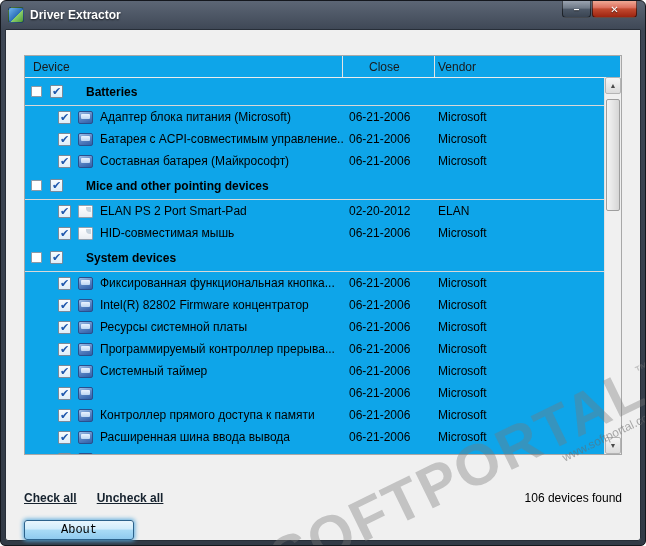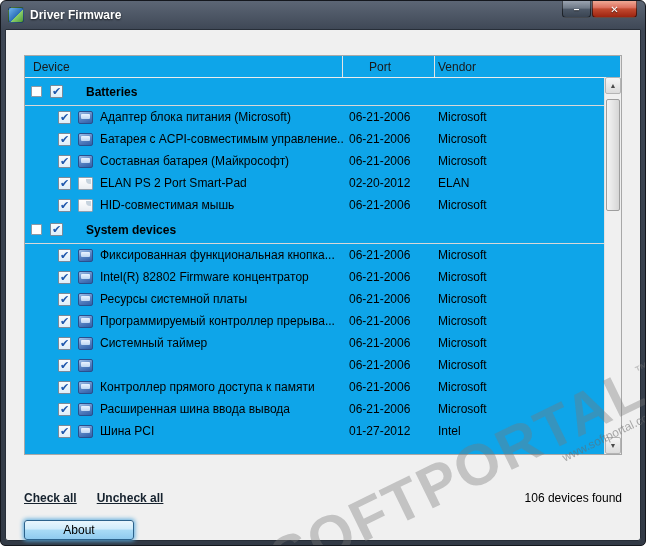--- a/index.html
+++ b/index.html
@@ -74,58 +74,58 @@
   .sb-down{bottom:0;}
   .sb-thumb{position:absolute;left:1px;right:1px;top:22px;height:112px;
     background:linear-gradient(90deg,#f4f4f4,#d6d6d6);border:1px solid #9e9e9e;border-radius:2px;box-sizing:border-box;}
 
   
   .footer-row1{margin-top:13px;display:flex;align-items:baseline;gap:20px;}
   .link{font-weight:bold;color:#16222e;text-decoration:underline;cursor:pointer;}
   .count{margin-left:auto;color:#000;margin-top:23px;}
 
   .footer-row2{margin-top:15px;display:flex;align-items:center;}
-  .btn{font-family:Liberation Sans, sans-serif;font-size:12px;color:#000;
+  .btn{font-family:Liberation Mono, monospace;font-size:12px;color:#000;
     height:20px;min-width:110px;padding:0 12px;border:1px solid #707070;border-radius:3px;
     background:linear-gradient(#f2f2f2,#ebebeb 45%,#dddddd 50%,#cfcfcf);cursor:pointer;}
   .btn.about{border-color:#2c628b;box-shadow:0 0 4px 1px #5aabdd;
     background:linear-gradient(#e9f6fd,#d0ecfb 45%,#a9dbf6 50%,#8fcaef);}
   .right-buttons{margin-left:auto;display:flex;gap:8px;}
 
   
   .watermark{position:absolute;right:-34px;bottom:36px;transform:rotate(-26deg);z-index:50;
     pointer-events:none;color:rgba(122,122,122,0.38);text-align:center;}
   .wm-text{font-size:58px;font-weight:bold;letter-spacing:2px;line-height:1;}
   .wm-text sup{font-size:15px;vertical-align:28px;letter-spacing:0;}
   .wm-url{font-size:12px;color:rgba(105,105,105,0.55);text-align:right;padding-right:14px;margin-top:-4px;}
 </style>
 </head>
 <body>
 
 <div class="window">
 
   <div class="titlebar">
     <span class="app-icon"></span>
-    <span class="title">Driver Firmware</span>
+    <span class="title">Driver Extractor</span>
     <div class="caption-buttons">
       <div class="capbtn btn-min">
         <span>–</span>
       </div>
       <div class="capbtn btn-close">
         <span>✕</span>
       </div>
     </div>
   </div>
 
   <div class="client">
 
     <div class="listview">
       <div class="list-header">
         <div class="hcell h-device">Device</div>
-        <div class="hcell h-date">Port</div>
+        <div class="hcell h-date">Close</div>
         <div class="hcell h-vendor">Vendor</div>
       </div>
       <div class="list-body">
           <div class="grow">
             <span class="cb empty"></span>
             <span class="cb checked"></span>
             <span class="glabel">Batteries</span>
           </div>
           <div class="irow">
             <div class="cell cname">
@@ -146,20 +146,25 @@
             <div class="cell cvendor">Microsoft</div>
           </div>
           <div class="irow">
             <div class="cell cname">
               <span class="cb checked"></span>
               <span class="icon device-icon"></span>
               <span class="iname">Составная батарея (Майкрософт)</span>
             </div>
             <div class="cell cdate">06-21-2006</div>
             <div class="cell cvendor">Microsoft</div>
+          </div>
+          <div class="grow">
+            <span class="cb empty"></span>
+            <span class="cb checked"></span>
+            <span class="glabel">Mice and other pointing devices</span>
           </div>
           <div class="irow">
             <div class="cell cname">
               <span class="cb checked"></span>
               <span class="icon page-icon"></span>
               <span class="iname">ELAN PS 2 Port Smart-Pad</span>
             </div>
             <div class="cell cdate">02-20-2012</div>
             <div class="cell cvendor">ELAN</div>
           </div>

